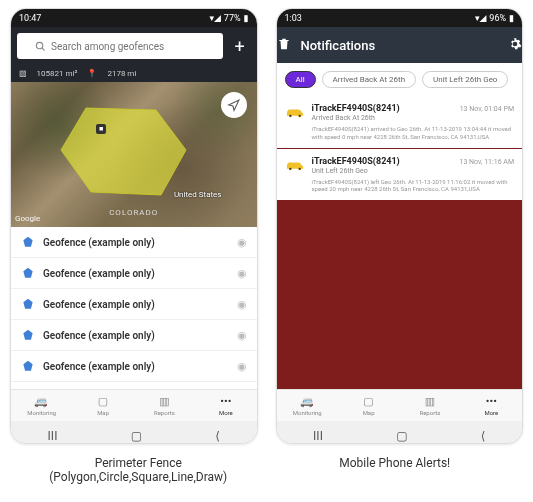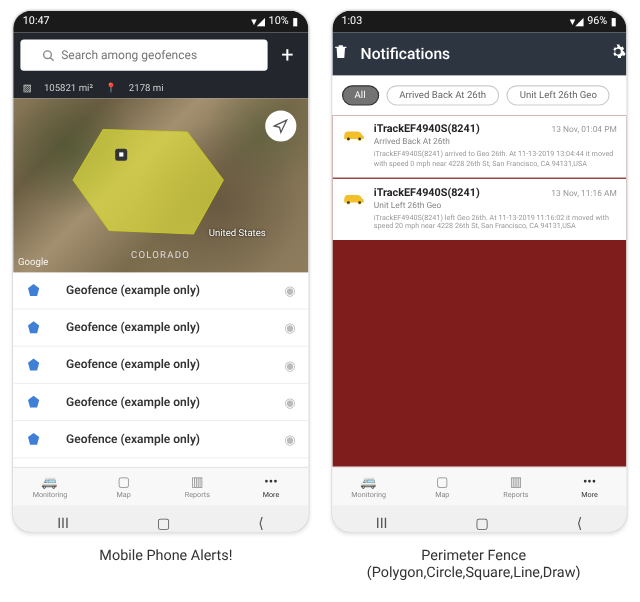--- a/index.html
+++ b/index.html
@@ -23,33 +23,33 @@
 radial-gradient(circle at 70% 60%,rgba(90,75,55,0.6) 0%,transparent 35%),
 radial-gradient(circle at 85% 20%,rgba(70,90,50,0.4) 0%,transparent 20%)}
 .polygon{position:absolute;top:18px;left:45px}
 .nav-circle{position:absolute;top:10px;right:10px;width:26px;height:26px;background:#fff;border-radius:50%;display:flex;align-items:center;justify-content:center;font-size:12px;color:#555}
 .map-label{position:absolute;bottom:28px;right:35px;color:#fff;font-size:8px;text-shadow:0 0 2px #000}
 .colorado{position:absolute;bottom:10px;left:50%;transform:translateX(-50%);color:#ddd;font-size:8px;letter-spacing:1px}
 .google-badge{position:absolute;bottom:4px;left:4px;color:#fff;font-size:8px;opacity:0.9}
 .marker{position:absolute;top:42px;left:85px;background:#333;color:#fff;font-size:7px;padding:1px 3px;border-radius:2px}
 
 .geofence-list{flex:1;overflow:hidden;background:#fff}
-.geo-item{display:flex;align-items:center;padding:8px 10px;border-bottom:1px solid #f0f0f0;gap:20px}
+.geo-item{display:flex;align-items:center;padding:8px 10px;border-bottom:1px solid #f0f0f0;gap:8px}
 .geo-icon{width:14px;height:14px;color:#3f7fd6}
 .geo-name{flex:1;font-size:10px;font-weight:600;color:#333}
 .vis-icon{color:#bbb;font-size:11px}
 
 
 .notif-header{background:#2d3541;color:#fff;height:36px;display:flex;align-items:center;padding:0 0;gap:10px}
 .notif-title{flex:1;font-size:13px;font-weight:500}
 .trash-icon,.gear-icon{font-size:13px}
 
 .filter-row{background:#fff;padding:8px;display:flex;gap:6px}
 .chip{border:1px solid #ccc;border-radius:12px;padding:3px 10px;font-size:8px;color:#666;background:#fff}
-.chip.active{background:#737373;color:#fff;border-color:#333}
+.chip.active{background:#6d28d9;color:#fff;border-color:#333}
 
 .notif-list{flex:1;background:#7f1d1d;overflow:hidden}
 .notif-card{background:#fff;margin-bottom:1px;padding:7px 8px;display:flex;gap:7px}
 .car-icon{width:20px;height:14px;flex-shrink:0;margin-top:2px}
 .notif-content{flex:1;min-width:0}
 .notif-top{display:flex;justify-content:space-between;align-items:baseline}
 .device-name{font-size:9px;font-weight:700;color:#222}
 .notif-time{font-size:7px;color:#999}
 .event-type{font-size:7px;color:#888;margin-top:1px}
 .notif-detail{font-size:6px;color:#999;margin-top:3px;line-height:1.3}
@@ -69,21 +69,21 @@
 </head>
 <body>
 
 <div class="container">
 
 <div class="phone">
   <div class="status-bar">
     <span>10:47</span>
     <div class="status-right">
       <span>▾◢</span>
-      <span>10%</span>
+      <span>77%</span>
       <span>▮</span>
     </div>
   </div>
 
   <div class="search-header">
     <div class="search-box">
       <span>
         <svg width="11" height="11" viewBox="0 0 24 24" fill="none" stroke="#888" stroke-width="2.5">
               <circle cx="10" cy="10" r="7"></circle>
               <path d="m21 21-6-6"></path>
@@ -265,18 +265,18 @@
   <div class="sys-nav">
     <span>III</span>
     <span>▢</span>
     <span>⟨</span>
   </div>
 </div>
 
 </div>
 
 <div class="captions">
-  <div class="caption">Mobile Phone Alerts!</div>
   <div class="caption">
     <div>Perimeter Fence</div>
     <div>(Polygon,Circle,Square,Line,Draw)</div>
   </div>
+  <div class="caption">Mobile Phone Alerts!</div>
 </div>
 
 </body></html>

